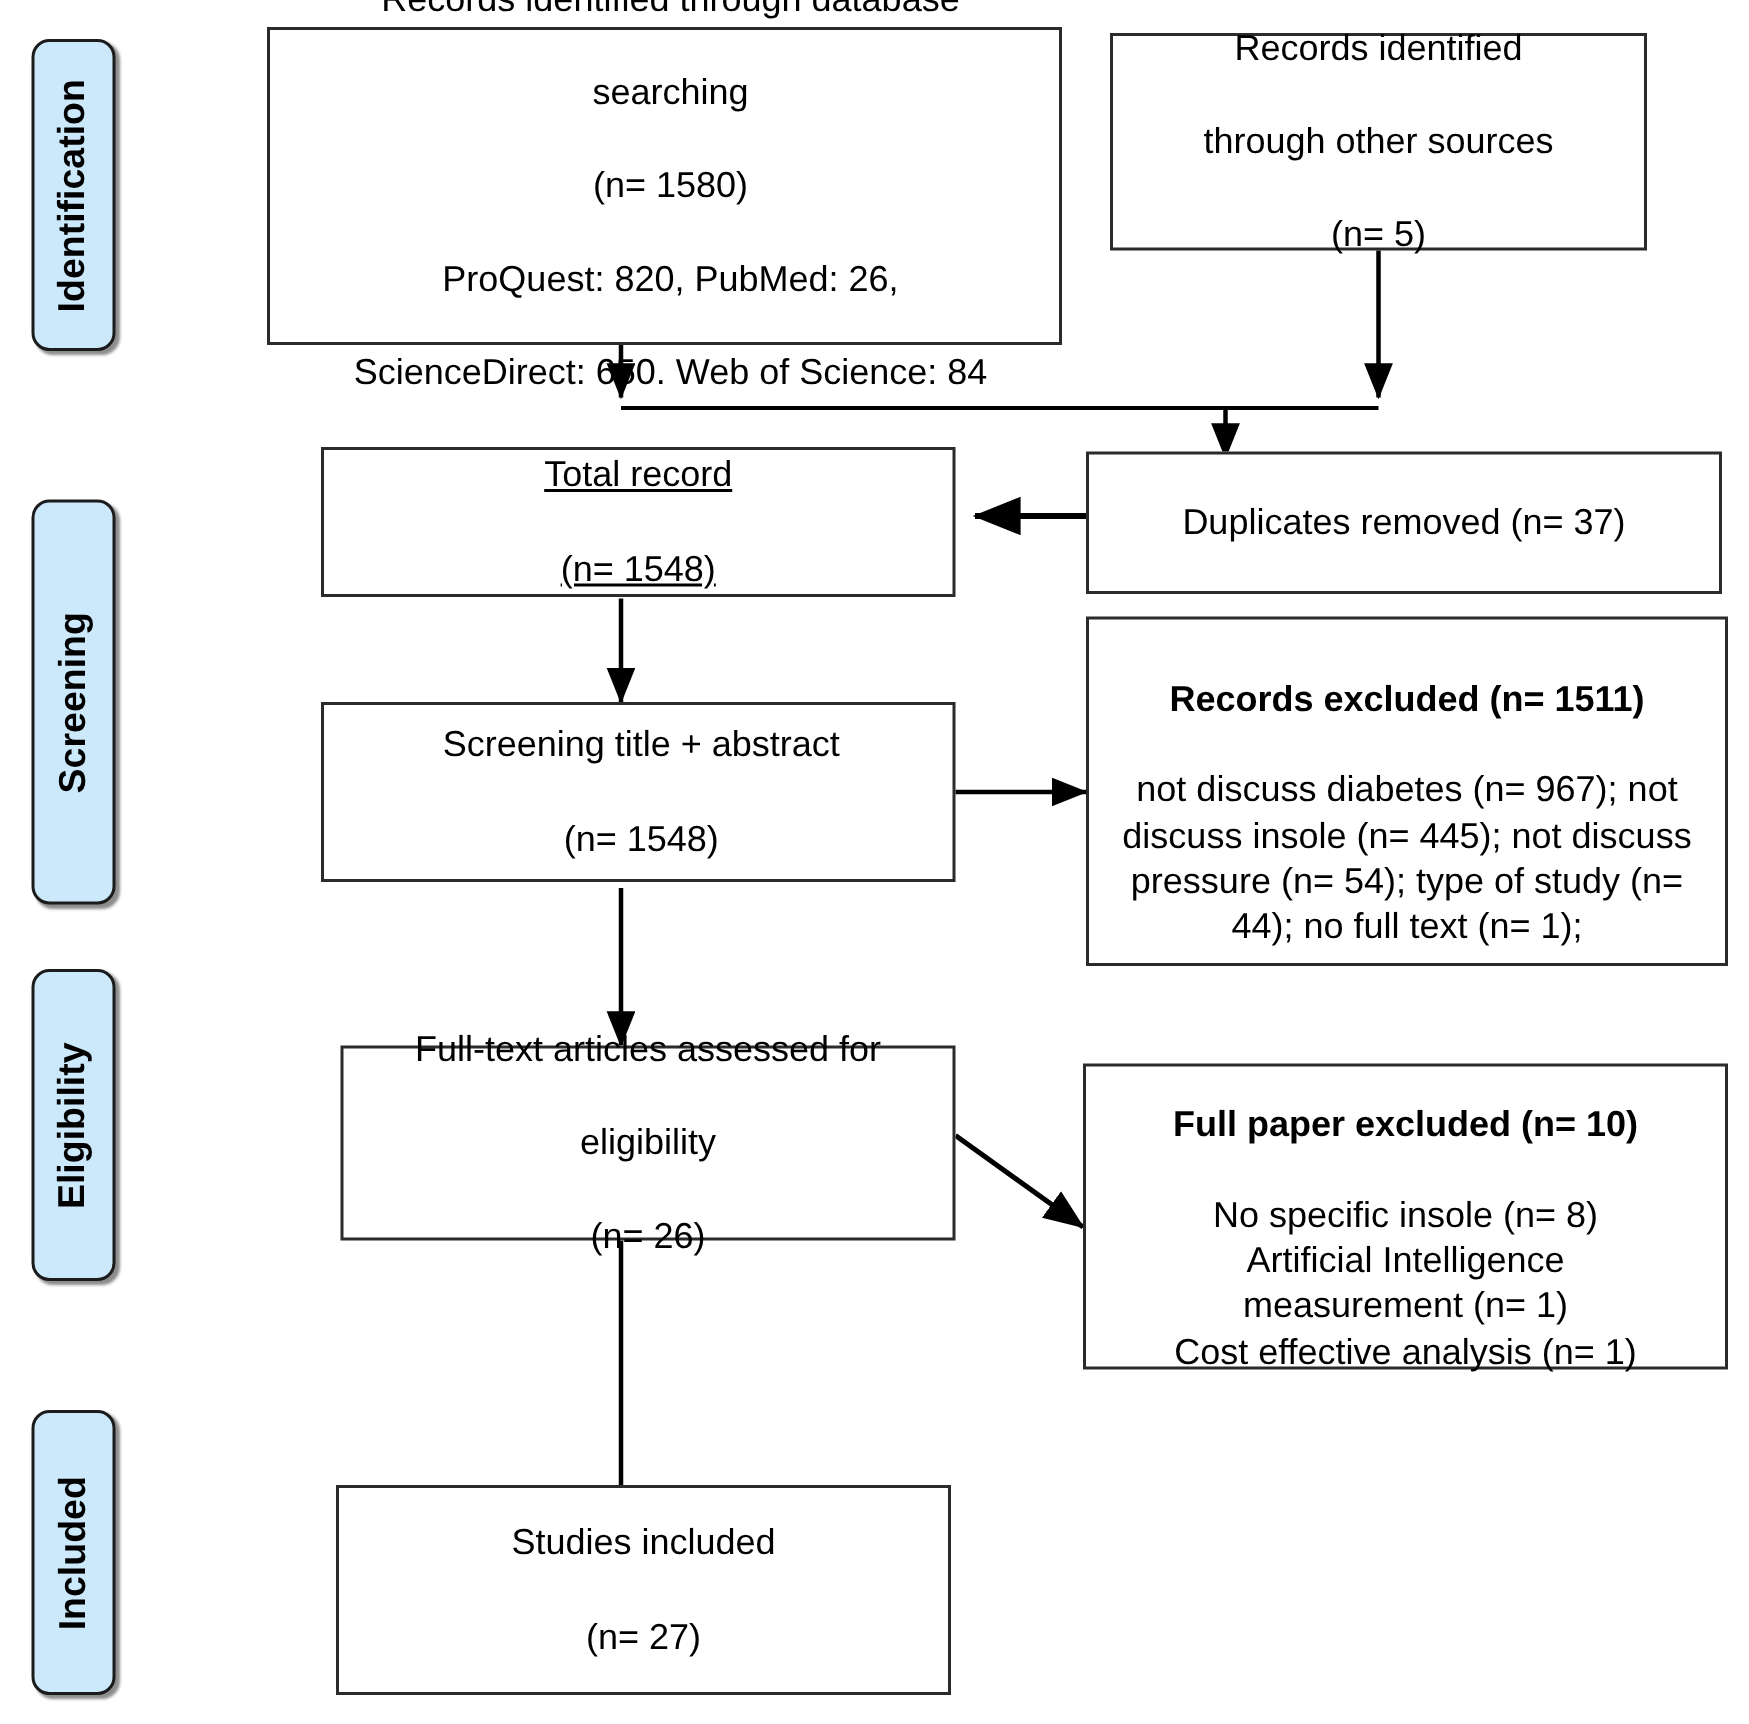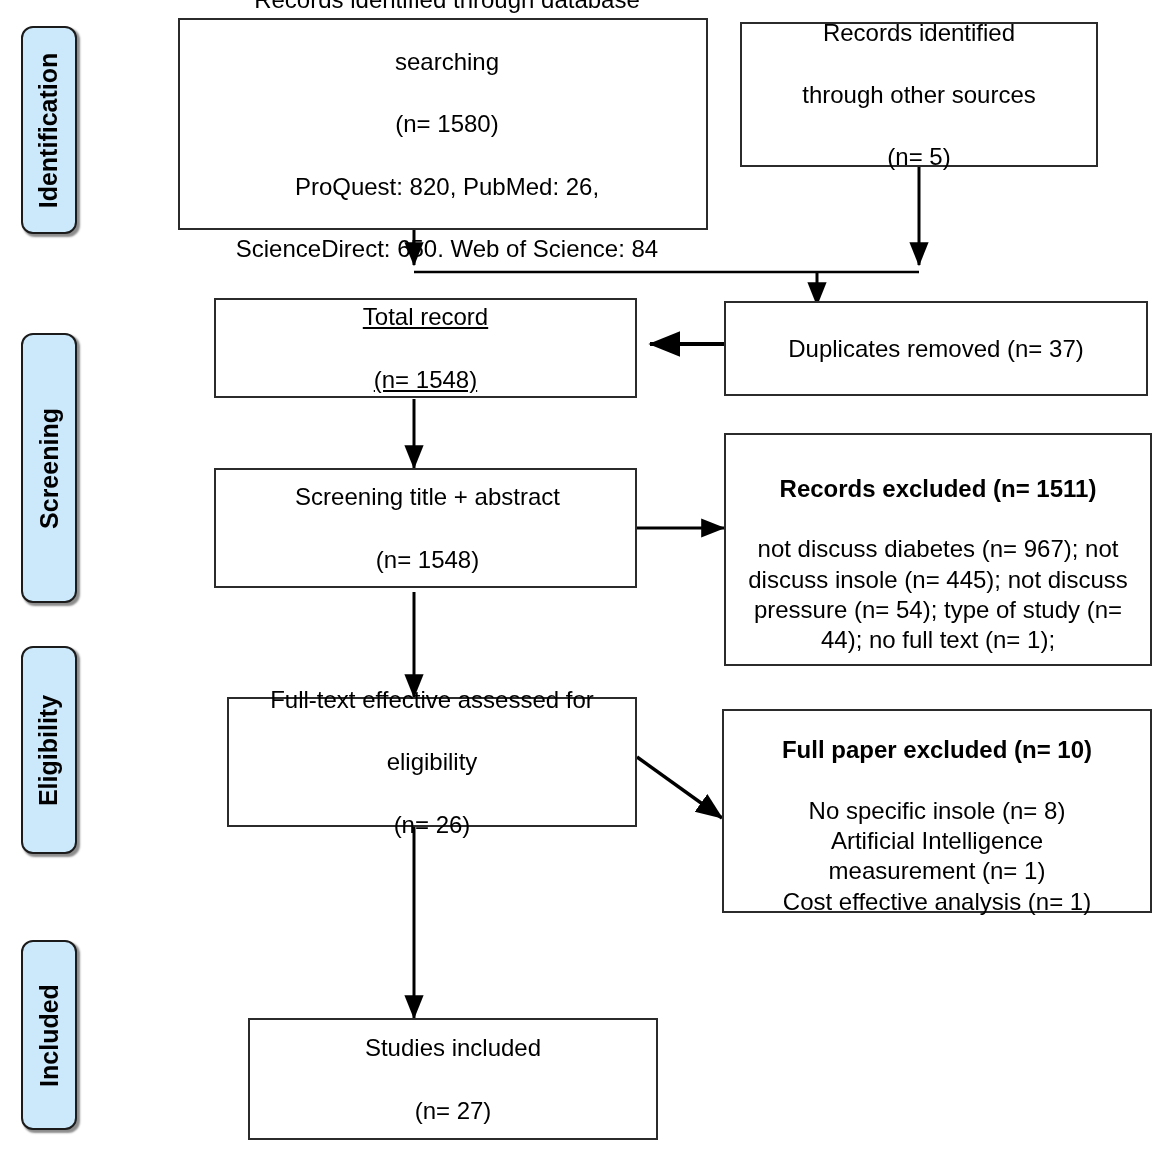--- a/index.html
+++ b/index.html
@@ -173,45 +173,45 @@
     </div>
   </div>
 
   <div class="flow-box" style="left:214px; top:468px; width:423px; height:120px;padding-left:12px;">
     <div class="box-text">
       <div>Screening title + abstract</div>
       <div>(n= 1548)</div>
     </div>
   </div>
 
-  <div class="flow-box dense" style="left:724px; top:411px; width:428px; height:233px;margin-top:22px;">
+  <div class="flow-box dense" style="left:724px; top:411px; width:428px; height:233px;">
     <div class="box-text">
       <span class="box-head">Records excluded (n= 1511)</span>
       <span>not discuss diabetes (n= 967); not discuss insole (n= 445); not discuss pressure (n= 54); type of study (n= 44); no full text (n= 1);</span>
     </div>
   </div>
 
   <div class="flow-box" style="left:227px; top:697px; width:410px; height:130px;">
     <div class="box-text">
-      <div>Full-text effective assessed for</div>
+      <div>Full-text articles assessed for</div>
       <div>eligibility</div>
       <div>(n= 26)</div>
     </div>
   </div>
 
   <div class="flow-box dense" style="left:722px; top:709px; width:430px; height:204px;">
     <div class="box-text">
       <span class="box-head">Full paper excluded (n= 10)</span>
       <span>No specific insole (n= 8)
 Artificial Intelligence
 measurement (n= 1)
 Cost effective analysis (n= 1)</span>
     </div>
   </div>
 
-  <div class="flow-box" style="left:224px; top:1018px; width:410px; height:122px;margin-left:24px;">
+  <div class="flow-box" style="left:224px; top:990px; width:410px; height:140px;">
     <div class="box-text">
       <div>Studies included</div>
       <div>(n= 27)</div>
     </div>
   </div>
 
 </div>
 
 </body></html>

